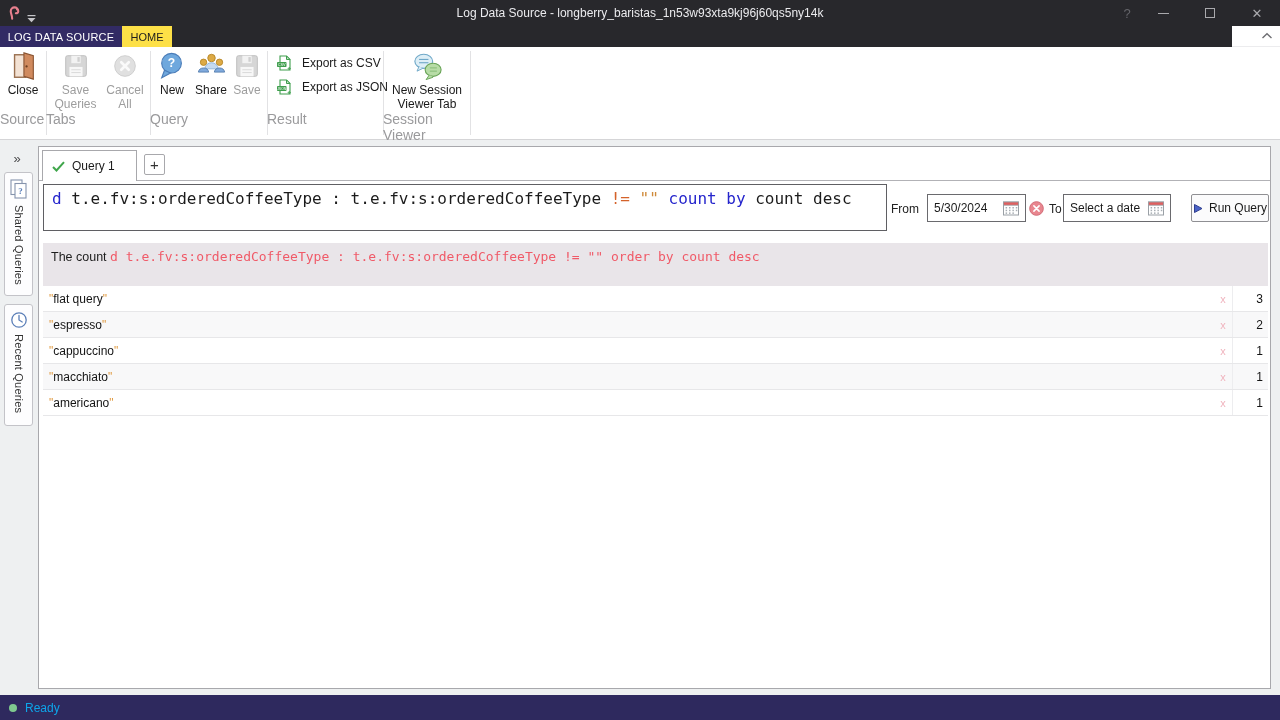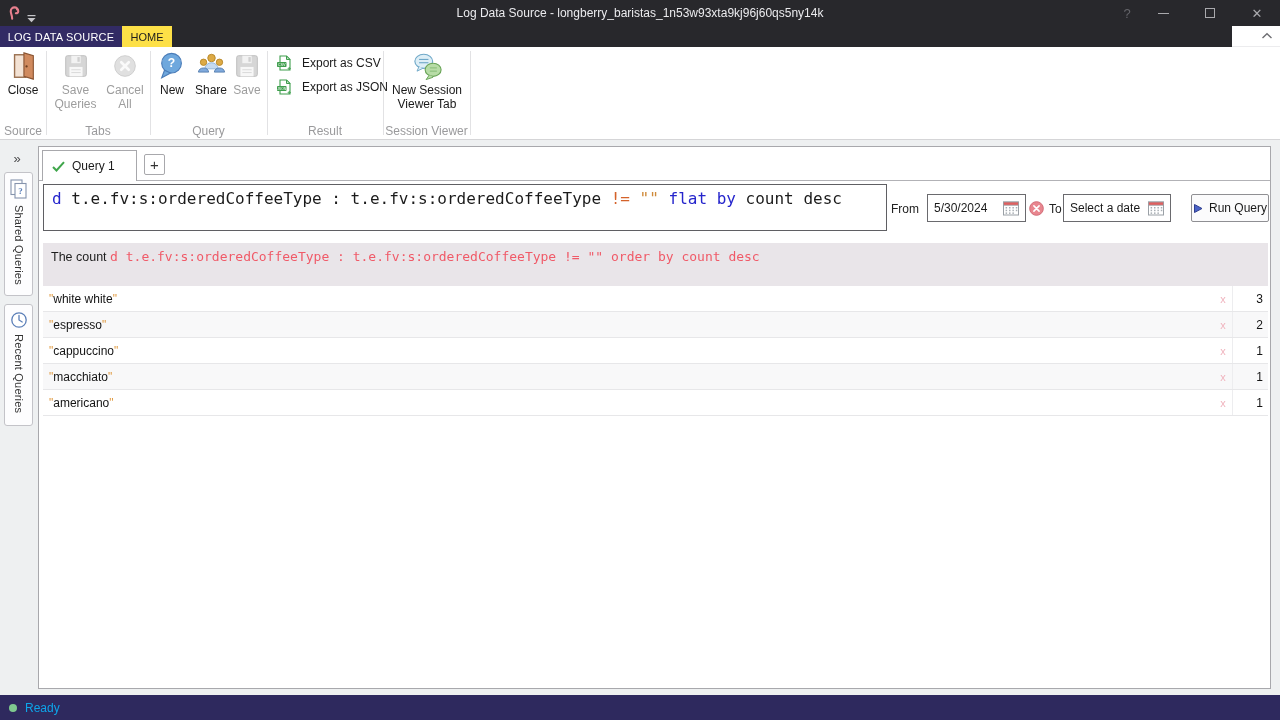--- a/index.html
+++ b/index.html
@@ -30,21 +30,21 @@
   .home-tab { position:absolute; left:122px; top:0; width:50px; height:21px; background:#fde047;
               color:#1c1c1c; font-size:11px; display:flex; align-items:center; justify-content:center; }
   .tabrow-corner { position:absolute; right:0; top:0; width:48px; height:21px; background:#ffffff;
                    display:flex; align-items:center; justify-content:flex-end; padding-right:7px;
                    border-bottom:1px solid #ececee; }
 
   
   .ribbon { position:absolute; left:0; top:47px; width:1280px; height:93px; background:#ffffff;
             border-bottom:1px solid #d5d5d7; }
   .rdiv { position:absolute; top:4px; width:1px; height:84px; background:#e2e2e4; }
-  .rgroup-label { position:absolute; top:77px; height:14px; text-align:center; font-size:12px;
+  .rgroup-label { position:absolute; top:64px; height:14px; text-align:left; font-size:14px;
                   color:#9a9a9c; }
   .rbtn { position:absolute; top:3px; display:flex; flex-direction:column; align-items:center;
           cursor:default; }
   .rbtn .ricon { height:32px; display:flex; align-items:center; justify-content:center; }
   .rbtn .rlabel { font-size:12px; color:#1a1a1a; text-align:center; line-height:14px; margin-top:1px; }
   .rbtn.disabled .rlabel { color:#9d9d9d; }
   .rsmall { position:absolute; display:flex; align-items:center; gap:9px; height:22px; }
   .rsmall .rlabel { font-size:12px; color:#1a1a1a; }
 
   
@@ -295,21 +295,21 @@
       <div class="panel-tabline"></div>
 
       <div class="qtab">
         <svg width="13" height="11" viewBox="0 0 13 11">
           <polyline points="1,6 4.5,9.5 12,1.2" fill="none" stroke="#3fa64b" stroke-width="2"></polyline>
         </svg>
         <span>Query 1</span>
       </div>
       <div class="qtab-add">+</div>
 
-      <div class="editor"><span class="tk-keyword">d </span><span class="tk-identifier">t.e.fv:s:orderedCoffeeType : t.e.fv:s:orderedCoffeeType </span><span class="tk-operator">!= </span><span class="tk-string">"" </span><span class="tk-keyword">flat by </span><span class="tk-identifier">count desc</span></div>
+      <div class="editor"><span class="tk-keyword">d </span><span class="tk-identifier">t.e.fv:s:orderedCoffeeType : t.e.fv:s:orderedCoffeeType </span><span class="tk-operator">!= </span><span class="tk-string">"" </span><span class="tk-keyword">count by </span><span class="tk-identifier">count desc</span></div>
 
       <span class="flt-label" style="left:852px">From</span>
       <div class="date-input" style="left:888px; width:99px">
         <span class="dval">5/30/2024</span>
         <svg width="16" height="15" viewBox="0 0 16 15">
           <rect x="0.5" y="1" width="15" height="13" fill="#ffffff" stroke="#9aa0a6"></rect>
           <rect x="0.5" y="1" width="15" height="3.2" fill="#e05f5f" stroke="#9aa0a6" stroke-width="0.8"></rect>
           <g fill="#a8aeb4">
             <rect x="2.6" y="6" width="1.5" height="1.5"></rect>
               <rect x="6" y="6" width="1.5" height="1.5"></rect>
@@ -361,21 +361,21 @@
 
       <div class="message">
         <div><span>The count </span><span class="msg-query">d t.e.fv:s:orderedCoffeeType : t.e.fv:s:orderedCoffeeType != "" order by count desc</span></div>
       </div>
 
       <div class="rtable">
 
         <div class="trow">
           <span class="vcell">
               <span class="q">"</span>
-              <span>white white</span>
+              <span>flat query</span>
               <span class="q">"</span>
             </span>
           <span class="xcell">x</span>
           <span class="ccell">3</span>
         </div>
         <div class="trow">
           <span class="vcell">
               <span class="q">"</span>
               <span>espresso</span>
               <span class="q">"</span>

